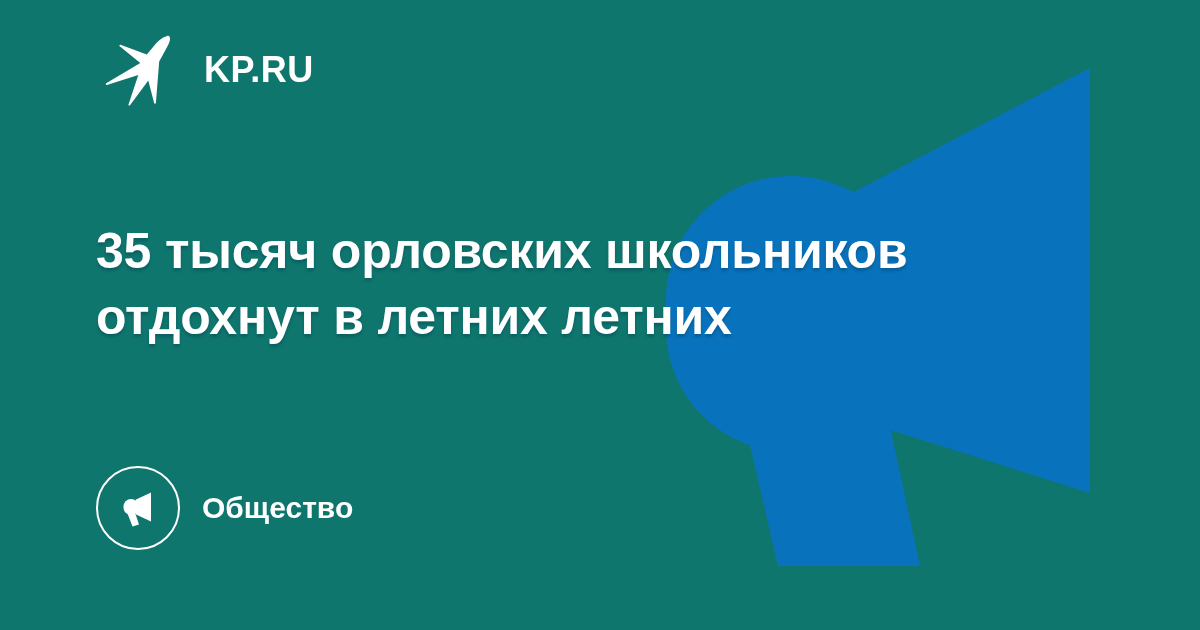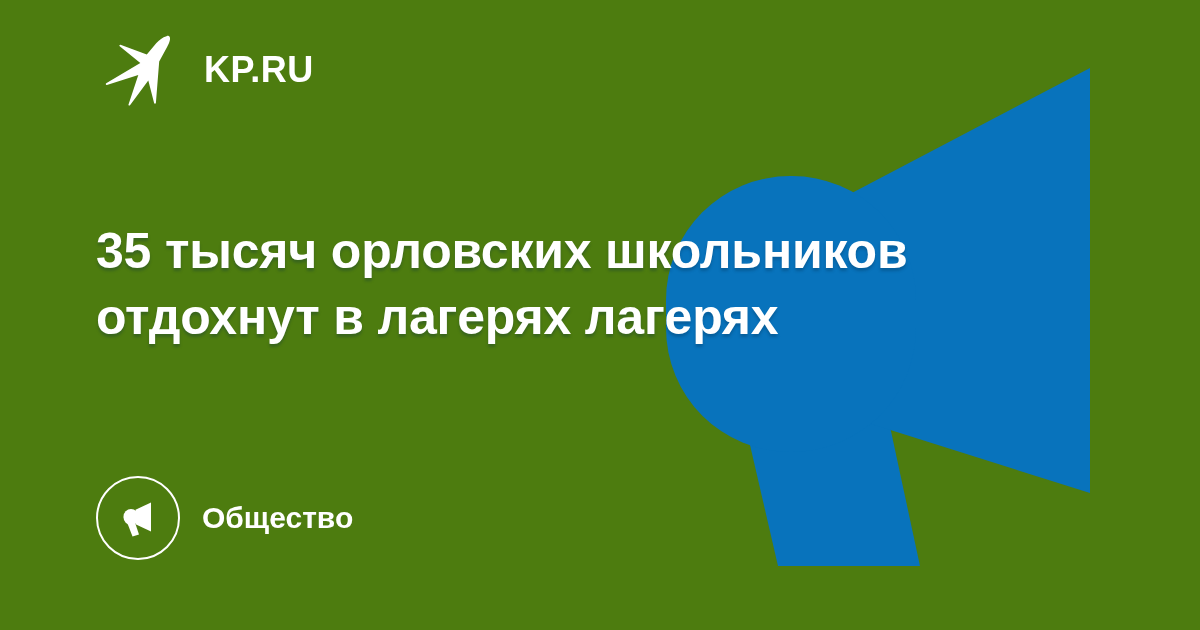--- a/index.html
+++ b/index.html
@@ -7,21 +7,21 @@
     margin: 0;
     padding: 0;
     background: #ffffff;
   }
 
   .card {
     position: relative;
     width: 1200px;
     height: 630px;
     overflow: hidden;
-    background: #4d7c0f;
+    background: #0f766e;
     font-family: "Liberation Sans", "DejaVu Sans", sans-serif;
     -webkit-font-smoothing: antialiased;
   }
 
   
   .bg-megaphone {
     position: absolute;
     left: 0;
     top: 0;
     width: 1200px;
@@ -76,21 +76,21 @@
 
   .headline-line {
     display: block;
     white-space: nowrap;
   }
 
   
   .rubric {
     position: absolute;
     left: 96px;
-    top: 476px;
+    top: 466px;
     z-index: 3;
     display: flex;
     align-items: center;
     gap: 22px;
     height: 84px;
   }
 
   .rubric-badge {
     width: 84px;
     height: 84px;
@@ -135,21 +135,21 @@
 
   <div class="header">
     <svg class="logo-bird" viewBox="0 0 78 72" xmlns="http://www.w3.org/2000/svg" aria-hidden="true">
       <path fill="#ffffff" d="M62.5 2.2c-3.9 1.1-7.3 3.6-10.3 7.1l-9.4 11.1-26.3-9.6c-0.9-0.3-1.5 0.9-0.8 1.5l20.6 16.6-34.1 20.4c-0.9 0.5-0.3 1.9 0.7 1.6l31.4-9.9-9.8 29.4c-0.3 0.9 0.9 1.6 1.5 0.8l18.3-24.6 5.8 22.4c0.2 1 1.7 0.9 1.8-0.1l3.3-41.4 7.9-14.6c2.6-4.8 3.6-8 2.5-10.2-0.5-1-1.7-1.2-3.1-0.5z"></path>
     </svg>
     <span class="logo-wordmark">KP.RU</span>
   </div>
 
   <h1 class="headline">
     <span class="headline-line">35 тысяч орловских школьников</span>
-    <span class="headline-line">отдохнут в лагерях лагерях</span>
+    <span class="headline-line">отдохнут в летних летних</span>
   </h1>
 
   <div class="rubric">
     <span class="rubric-badge">
       <svg viewBox="0 0 46 46" xmlns="http://www.w3.org/2000/svg" aria-hidden="true">
         <g fill="#ffffff">
 
           <path d="M36 7.5 L36 36.5 L20.5 29.2 L20.5 14.8 Z"></path>
 
           <rect x="8.5" y="14" width="15" height="16" rx="7.5" ry="7.5"></rect>

